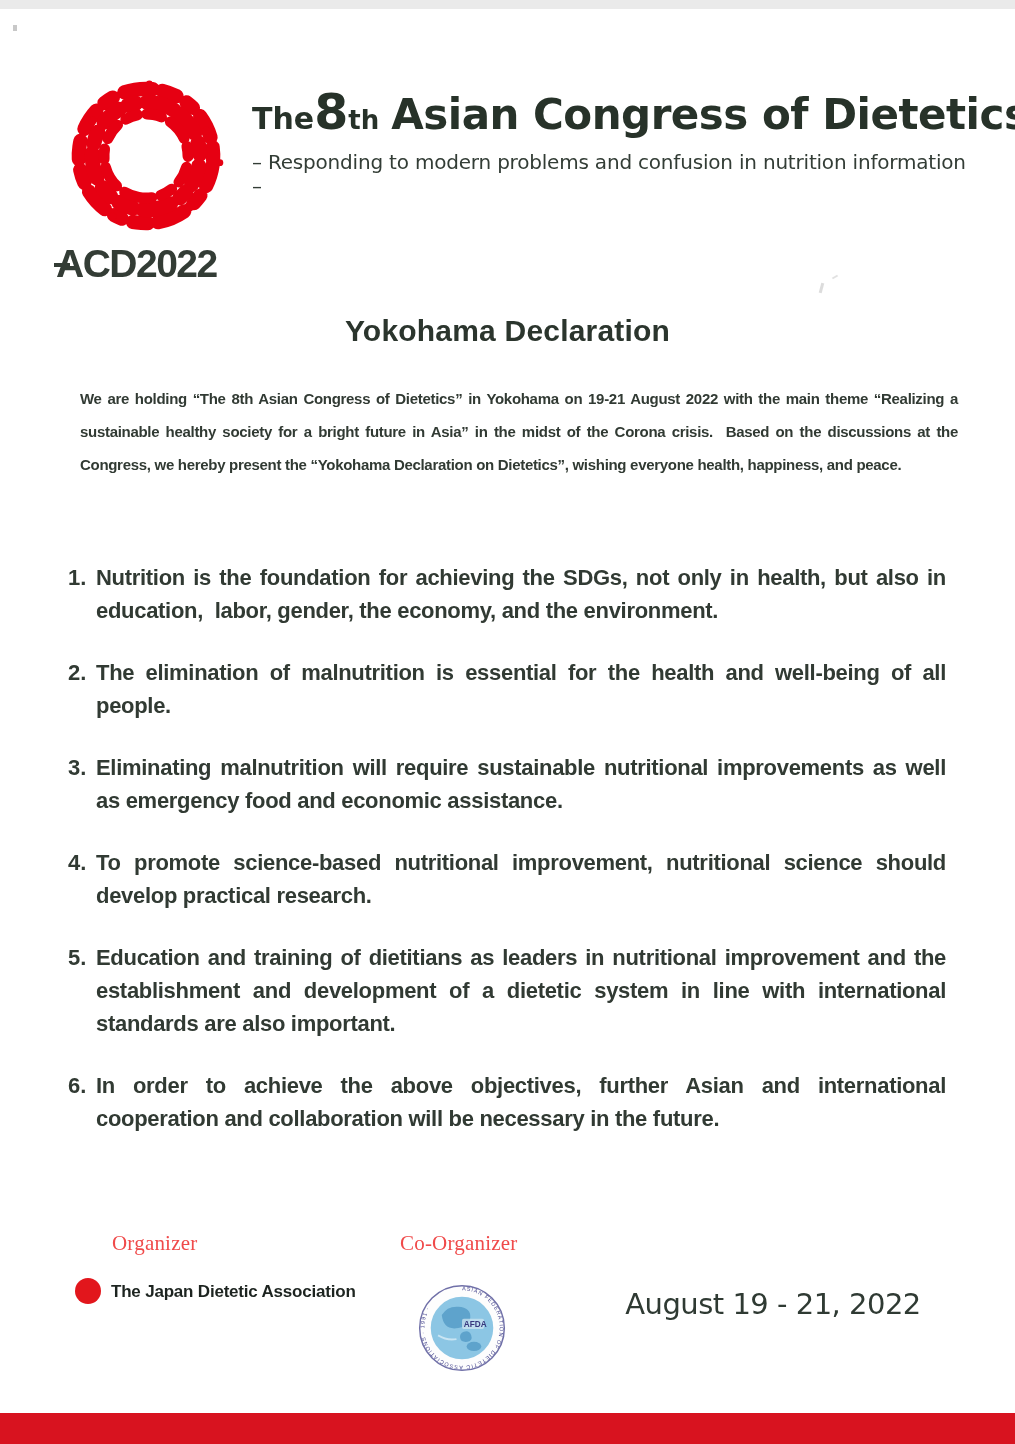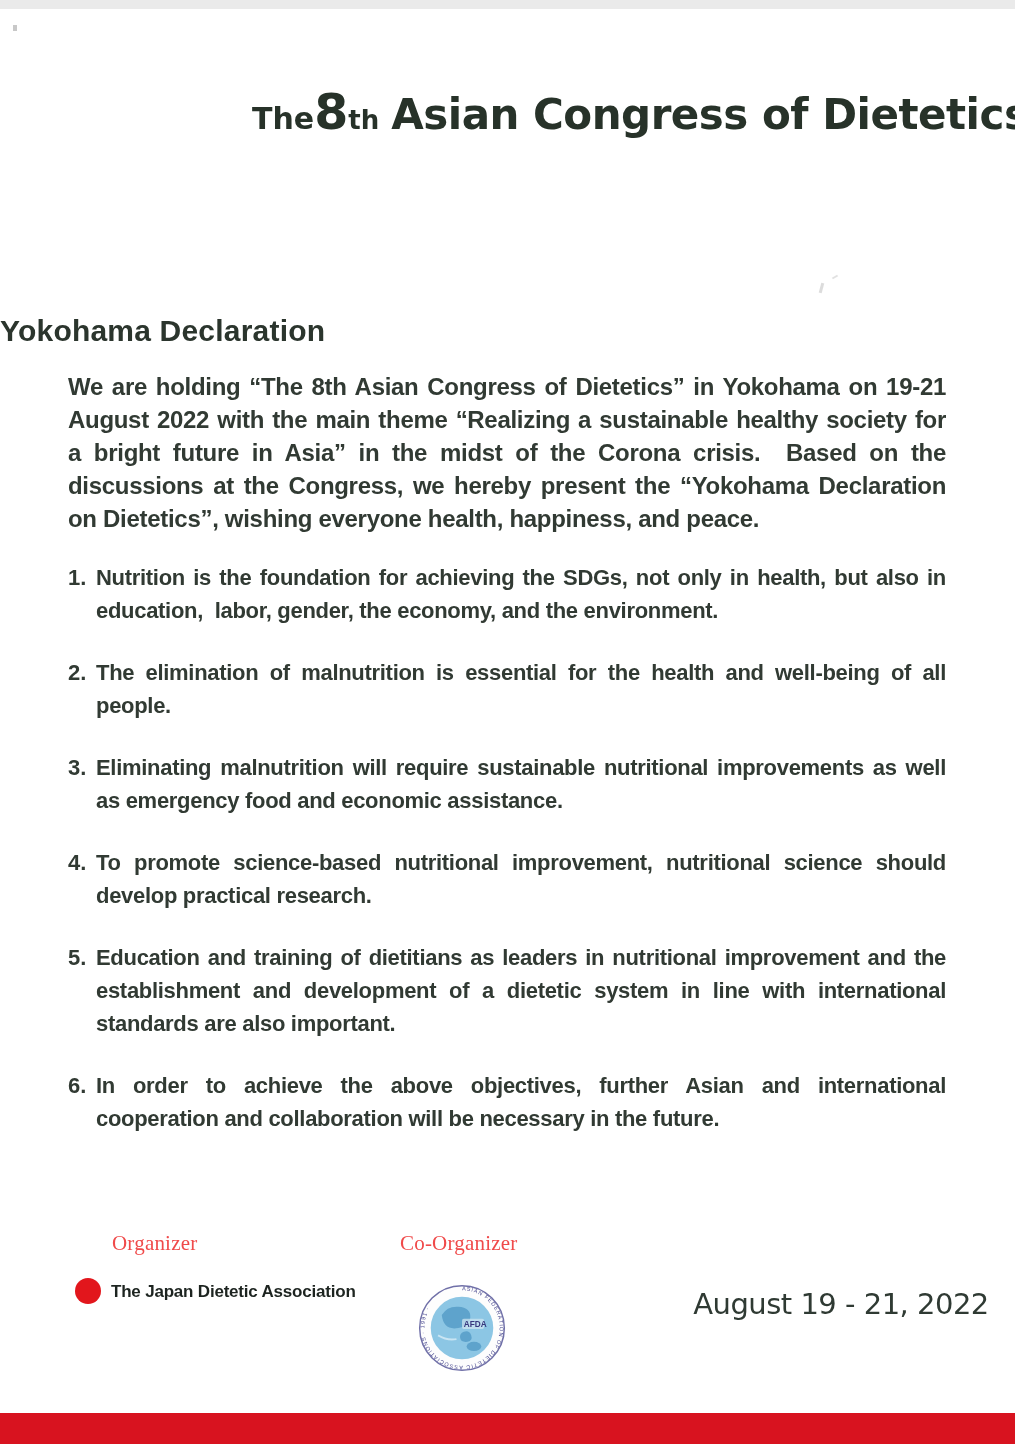--- a/index.html
+++ b/index.html
@@ -35,26 +35,26 @@
   .subtitle{
     font-family:"DejaVu Sans", sans-serif;
     font-size:20px;font-weight:500;color:#333d36;
     margin-top:9px;letter-spacing:-0.2px;
   }
   .subtitle:first-of-type{margin-top:22px;}
 
   
   .decl-heading{
     position:absolute;left:0;top:314px;width:1015px;margin:0;
-    font-size:30px;font-weight:700;color:#2b352d;
+    text-align:center;font-size:30px;font-weight:700;color:#2b352d;
     letter-spacing:0.2px;
   }
   .intro{
-    position:absolute;left:68px;top:370px;width:878px;margin:0;
-    font-size:24px;font-weight:700;line-height:33px;
+    position:absolute;left:68px;top:370px;width:878px;margin:12px;
+    font-size:15px;font-weight:700;line-height:33px;
     text-align:justify;white-space:pre-wrap;letter-spacing:-0.3px;
     color:#313a33;
   }
   .items{position:absolute;left:68px;top:561px;width:878px;margin:0;padding:0;list-style:none;}
   .item{display:flex;margin-bottom:29px;font-size:22px;font-weight:700;line-height:33px;color:#313a33;}
   .item .num{flex:0 0 28px;}
   .item .itext{flex:1;text-align:justify;white-space:pre-wrap;letter-spacing:-0.3px;}
 
   
   .org-label,.coorg-label{
@@ -72,42 +72,61 @@
     position:absolute;left:48px;top:6px;white-space:nowrap;
     font-size:17px;font-weight:700;color:#1d2420;letter-spacing:-0.2px;
   }
   .jda-letters{
     margin-top:-8px;
     font-family:"Liberation Sans", sans-serif;font-weight:700;
     font-size:96px;line-height:90px;letter-spacing:1px;color:#232b25;
   }
   .afda-logo{position:absolute;left:416px;top:1280px;}
   .date-block{
-    position:absolute;left:686px;top:1281px;width:310px;text-align:center;
+    position:absolute;left:618px;top:1281px;width:310px;text-align:center;
     font-family:"DejaVu Sans", sans-serif;font-weight:400;color:#2f3a33;
   }
   .date-line{font-size:29px;line-height:46px;letter-spacing:-0.5px;}
 
   
   .speck{position:absolute;background:#9a9a9a;opacity:.55;}
   .speck1{left:13px;top:25px;width:4px;height:6px;}
   .speck2{left:820px;top:283px;width:3px;height:10px;transform:rotate(15deg);opacity:.35;}
   .speck3{left:832px;top:276px;width:6px;height:2px;transform:rotate(-30deg);opacity:.3;}
 </style>
 </head>
 <body>
 
 <div class="page">
   <div class="top-strip"></div>
 
+  <div class="acd-logo">
+    <svg class="acd-ring" width="168" height="168" viewBox="0 0 200 200" aria-hidden="true">
+      <g fill="none" stroke="#e60012" stroke-linecap="round">
+        <circle cx="100" cy="100" r="80" stroke-width="17" stroke-dasharray="26 13 12 15 34 12 18 14 10 13 28 12 16 13 22 15" transform="rotate(8 100 100)"></circle>
+        <circle cx="100" cy="100" r="64" stroke-width="18" stroke-dasharray="30 12 14 14 24 11 10 13 34 12 18 12 15 13" transform="rotate(-52 100 100)"></circle>
+        <circle cx="100" cy="100" r="50" stroke-width="13" stroke-dasharray="18 12 26 10 12 13 20 12 15 11" transform="rotate(100 100 100)"></circle>
+      </g>
+      <g fill="#e60012">
+        <circle cx="172" cy="70" r="5"></circle>
+        <circle cx="36" cy="58" r="5"></circle>
+        <circle cx="60" cy="172" r="5"></circle>
+        <circle cx="152" cy="160" r="6"></circle>
+        <circle cx="188" cy="108" r="4"></circle>
+        <circle cx="104" cy="14" r="4"></circle>
+      </g>
+    </svg>
+    <div class="acd-text">ACD2022</div>
+  </div>
 
   <div class="title-block">
     <div class="title-line">
       <span class="t-sm">The</span><span class="t-num">8</span><span class="t-sm2">th</span><span class="t-big">Asian Congress of Dietetics</span>
     </div>
+    <div class="subtitle">– Responding to modern problems and confusion in nutrition information –</div>
   </div>
 
   <h1 class="decl-heading">Yokohama Declaration</h1>
 
   <p class="intro">We are holding “The 8th Asian Congress of Dietetics” in Yokohama on 19-21 August 2022 with the main theme “Realizing a sustainable healthy society for a bright future in Asia” in the midst of the Corona crisis.  Based on the discussions at the Congress, we hereby present the “Yokohama Declaration on Dietetics”, wishing everyone health, happiness, and peace.</p>
 
   <ol class="items">
     <li class="item">
       <span class="num">1.</span>
       <span class="itext">Nutrition is the foundation for achieving the SDGs, not only in health, but also in education,  labor, gender, the economy, and the environment.</span>

